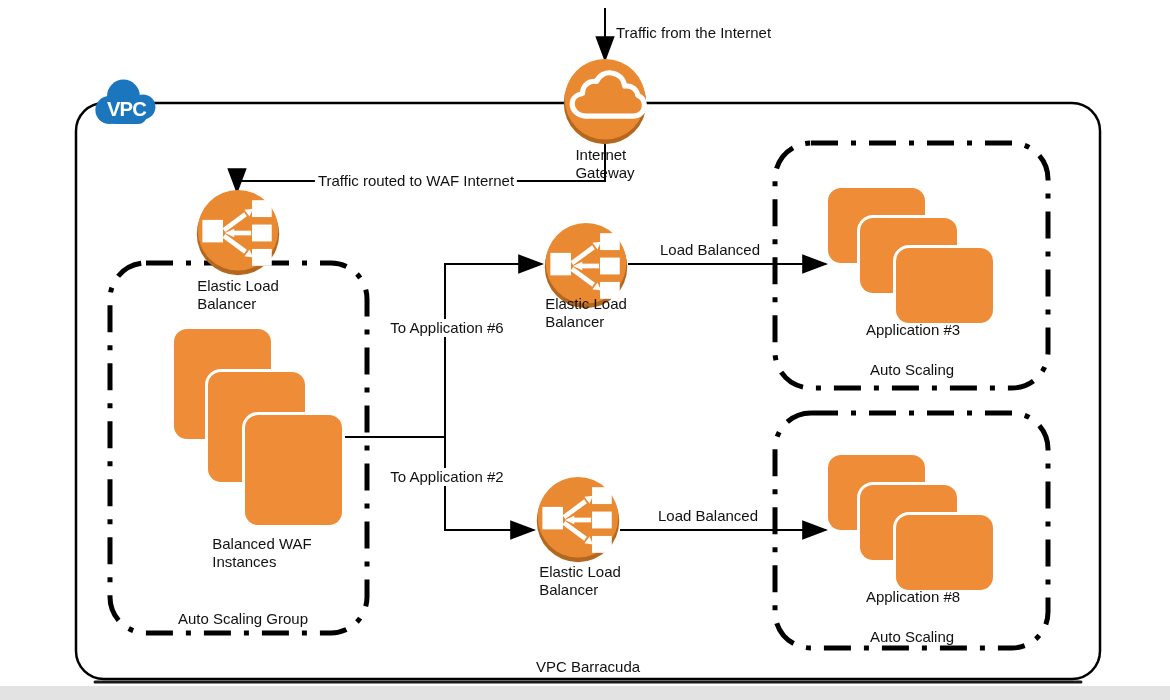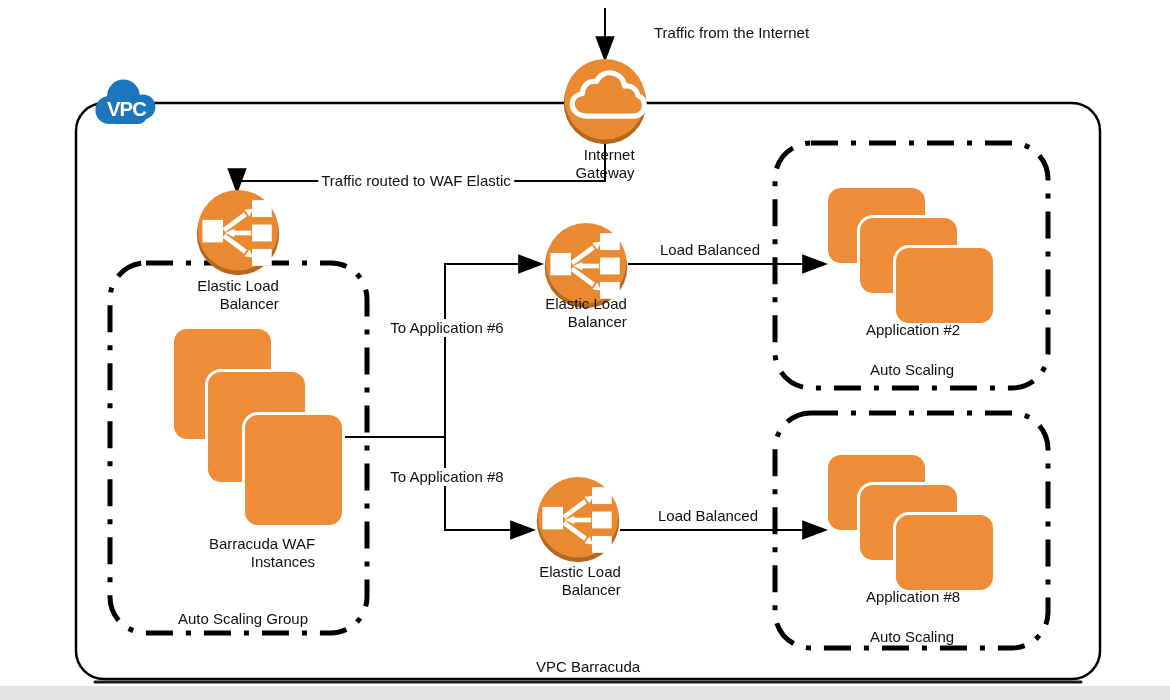--- a/index.html
+++ b/index.html
@@ -4,23 +4,23 @@
 <style>
   html,body{margin:0;padding:0;background:#fff;}
   .canvas{
     position:relative;width:1170px;height:700px;background:#fff;
     font-family:"Liberation Sans",sans-serif;overflow:hidden;color:#111;
   }
   #wires{position:absolute;left:0;top:0;z-index:1;}
   .icon{position:absolute;z-index:2;}
   .lbl{
     position:absolute;z-index:3;font-size:15px;line-height:1.17;color:#111;
-    white-space:pre-line;text-align:right;transform:translateX(-50%);
+    white-space:pre-line;text-align:left;transform:translateX(-50%);
   }
-  .lbl.left{transform:none;text-align:left;margin-left:38px;}
+  .lbl.left{transform:none;text-align:left;}
   .knock{background:#fff;padding:0 3px;}
   .stack{position:absolute;z-index:2;}
   .inst{position:absolute;border-radius:13px;box-shadow:0 0 0 3px #fff;}
   .inst::after{
     content:"";position:absolute;left:0;right:0;bottom:0;
     border-radius:3px 3px 12px 12px;
   }
   .inst.portrait{width:97px;height:110px;}
   .inst.portrait::after{height:12px;}
   .inst.landscape{width:97px;height:75px;}
@@ -115,33 +115,33 @@
 
   <div class="stack" style="left:828px;top:455px;width:170px;height:140px">
     <div class="inst landscape" style="left:0;top:0;background:#EF8C38"></div>
     <div class="inst landscape" style="left:32px;top:30px;background:#EF8C38"></div>
     <div class="inst landscape" style="left:68px;top:60px;background:#EF8C38"></div>
   </div>
 
   <div class="lbl left" style="left:616px;top:24px">Traffic from the Internet</div>
   <div class="lbl" style="left:605px;top:146px">Internet
 Gateway</div>
-  <div class="lbl knock" style="left:416px;top:172px">Traffic routed to WAF Elastic</div>
+  <div class="lbl knock" style="left:416px;top:172px">Traffic routed to WAF Internet</div>
   <div class="lbl" style="left:238px;top:277px">Elastic Load
 Balancer</div>
-  <div class="lbl" style="left:262px;top:535px">Barracuda WAF
+  <div class="lbl" style="left:262px;top:535px">Balanced WAF
 Instances</div>
   <div class="lbl" style="left:243px;top:610px">Auto Scaling Group</div>
   <div class="lbl knock" style="left:447px;top:319px">To Application #6</div>
-  <div class="lbl knock" style="left:447px;top:468px">To Application #8</div>
+  <div class="lbl knock" style="left:447px;top:468px">To Application #2</div>
   <div class="lbl" style="left:586px;top:295px">Elastic Load
 Balancer</div>
   <div class="lbl" style="left:580px;top:563px">Elastic Load
 Balancer</div>
   <div class="lbl" style="left:710px;top:241px">Load Balanced</div>
   <div class="lbl" style="left:708px;top:507px">Load Balanced</div>
-  <div class="lbl" style="left:913px;top:321px">Application #2</div>
+  <div class="lbl" style="left:913px;top:321px">Application #3</div>
   <div class="lbl" style="left:912px;top:361px">Auto Scaling</div>
   <div class="lbl" style="left:913px;top:588px">Application #8</div>
   <div class="lbl" style="left:912px;top:628px">Auto Scaling</div>
   <div class="lbl" style="left:588px;top:658px">VPC Barracuda</div>
 
 </div>
 
 </body></html>

